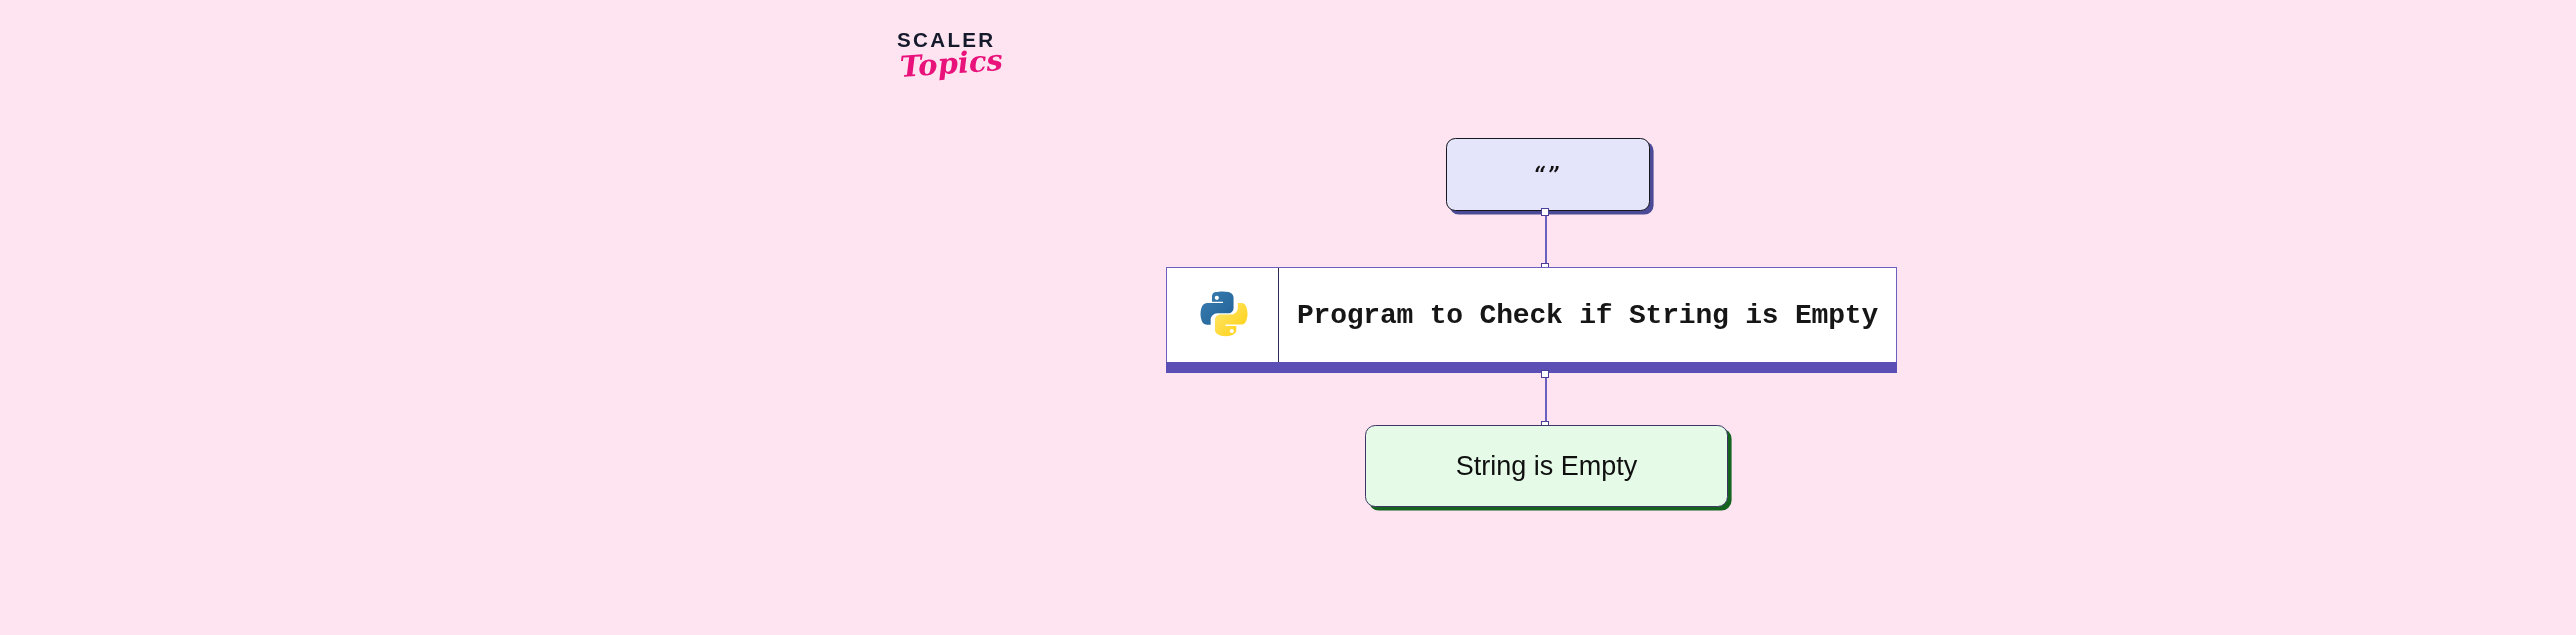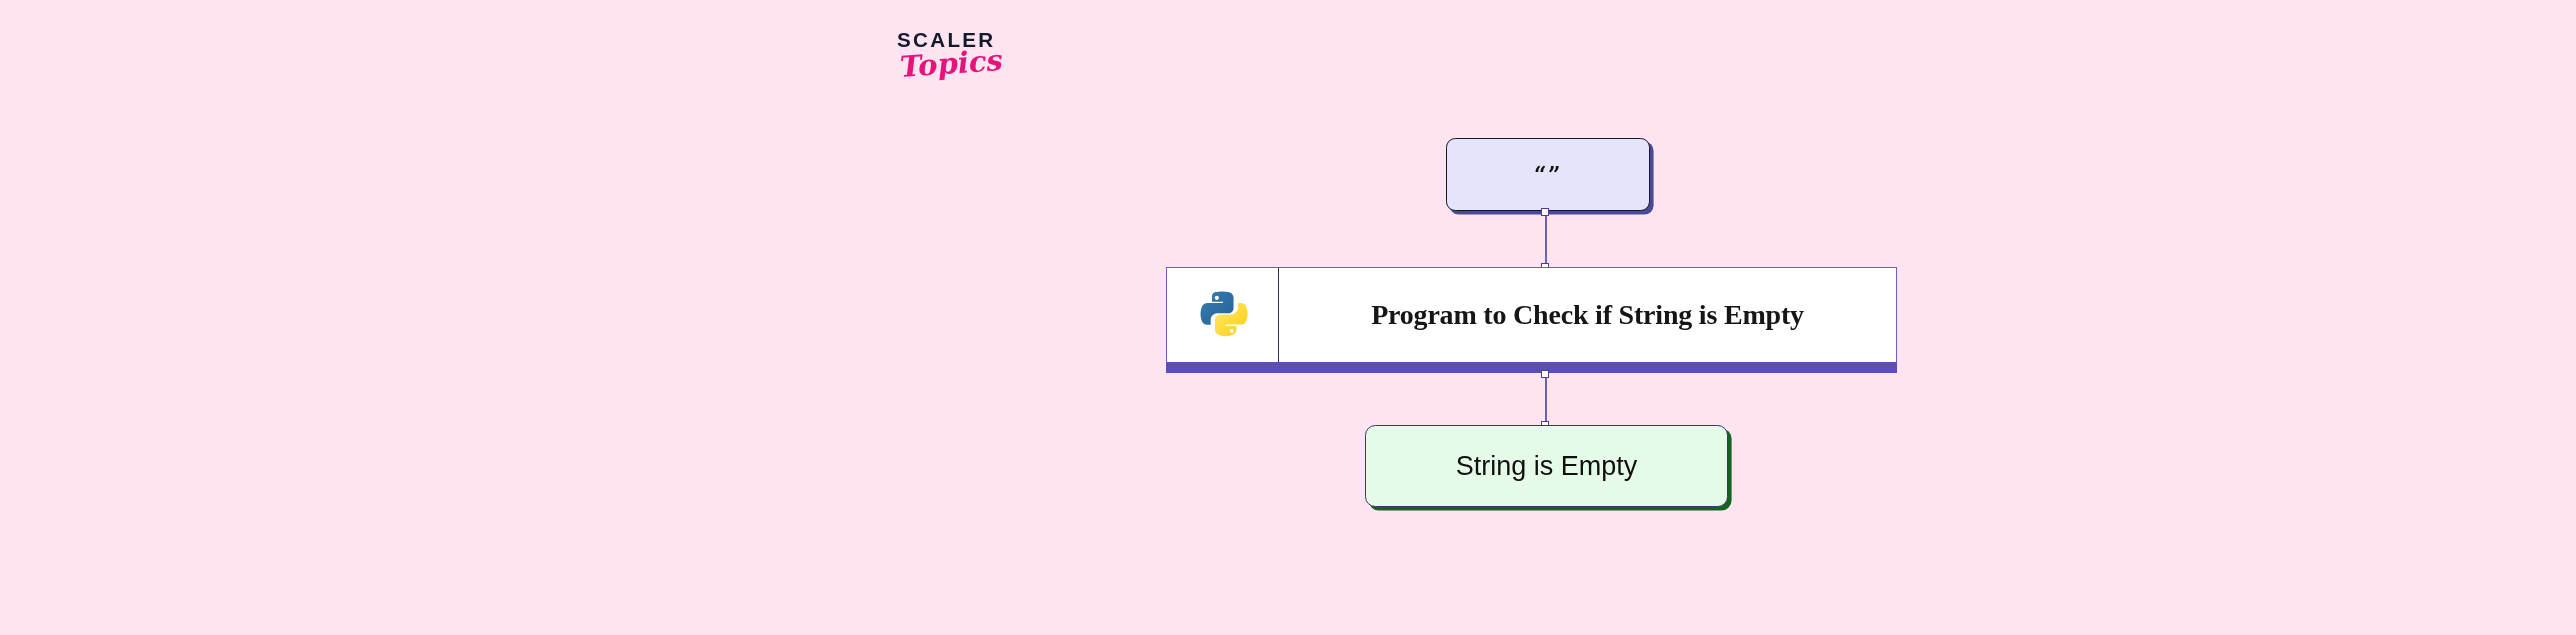--- a/index.html
+++ b/index.html
@@ -113,21 +113,21 @@
     display: block;
   }
   #title-text-cell {
     flex: 1 1 auto;
     display: flex;
     align-items: center;
     justify-content: center;
     padding: 0 13.4px;
   }
   #title-card-heading {
-    font-family: Liberation Serif, serif;
+    font-family: Liberation Mono, monospace;
     font-weight: 700;
     font-size: 28px;
     color: #161616;
     white-space: nowrap;
     letter-spacing: -0.2px;
   }
   #title-card-accent-bar {
     position: absolute;
     left: 1166px;
     top: 362px;

